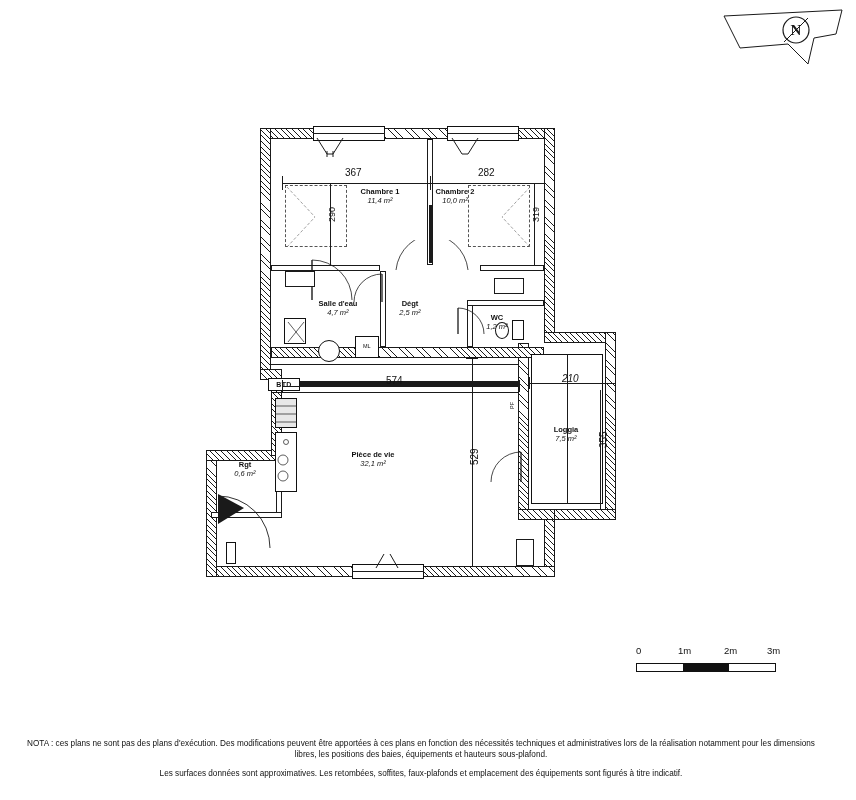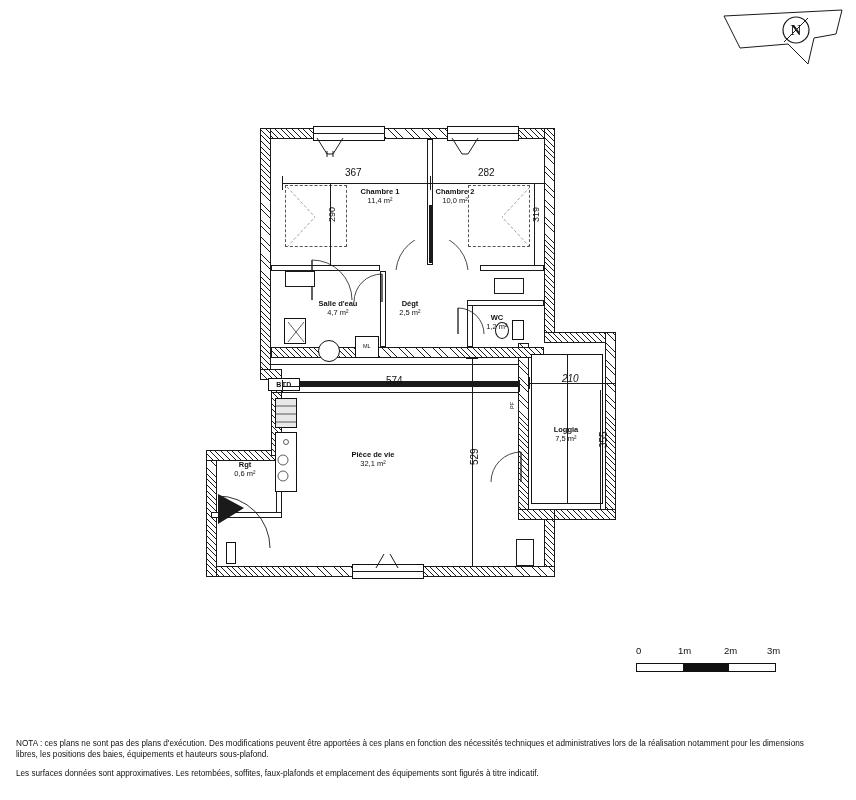--- a/index.html
+++ b/index.html
@@ -79,20 +79,21 @@
   .room .rname {
     display: block;
     font-size: 7.5px;
     font-weight: bold;
     color: #111;
   }
   .room .rarea {
     display: block;
     font-size: 7.5px;
     color: #111;
+    font-style: italic;
   }
   
   .dim {
     position: absolute;
     font-size: 10px;
     color: #111;
     white-space: nowrap;
   }
   .dim.vert {
     transform-origin: 0 0;
@@ -140,20 +141,21 @@
   .notes {
     position: absolute;
     left: 16px; top: 738px;
     width: 810px;
   }
   .notes p {
     margin: 0 0 8px 0;
     font-size: 8.2px;
     line-height: 1.35;
     color: #111;
+    text-align: center;
   }
   .btd {
     position: absolute;
     border: 1px solid #111;
     background: #fff;
     font-size: 7px;
     font-weight: bold;
     letter-spacing: 0.3px;
     text-align: center;
     box-sizing: border-box;

